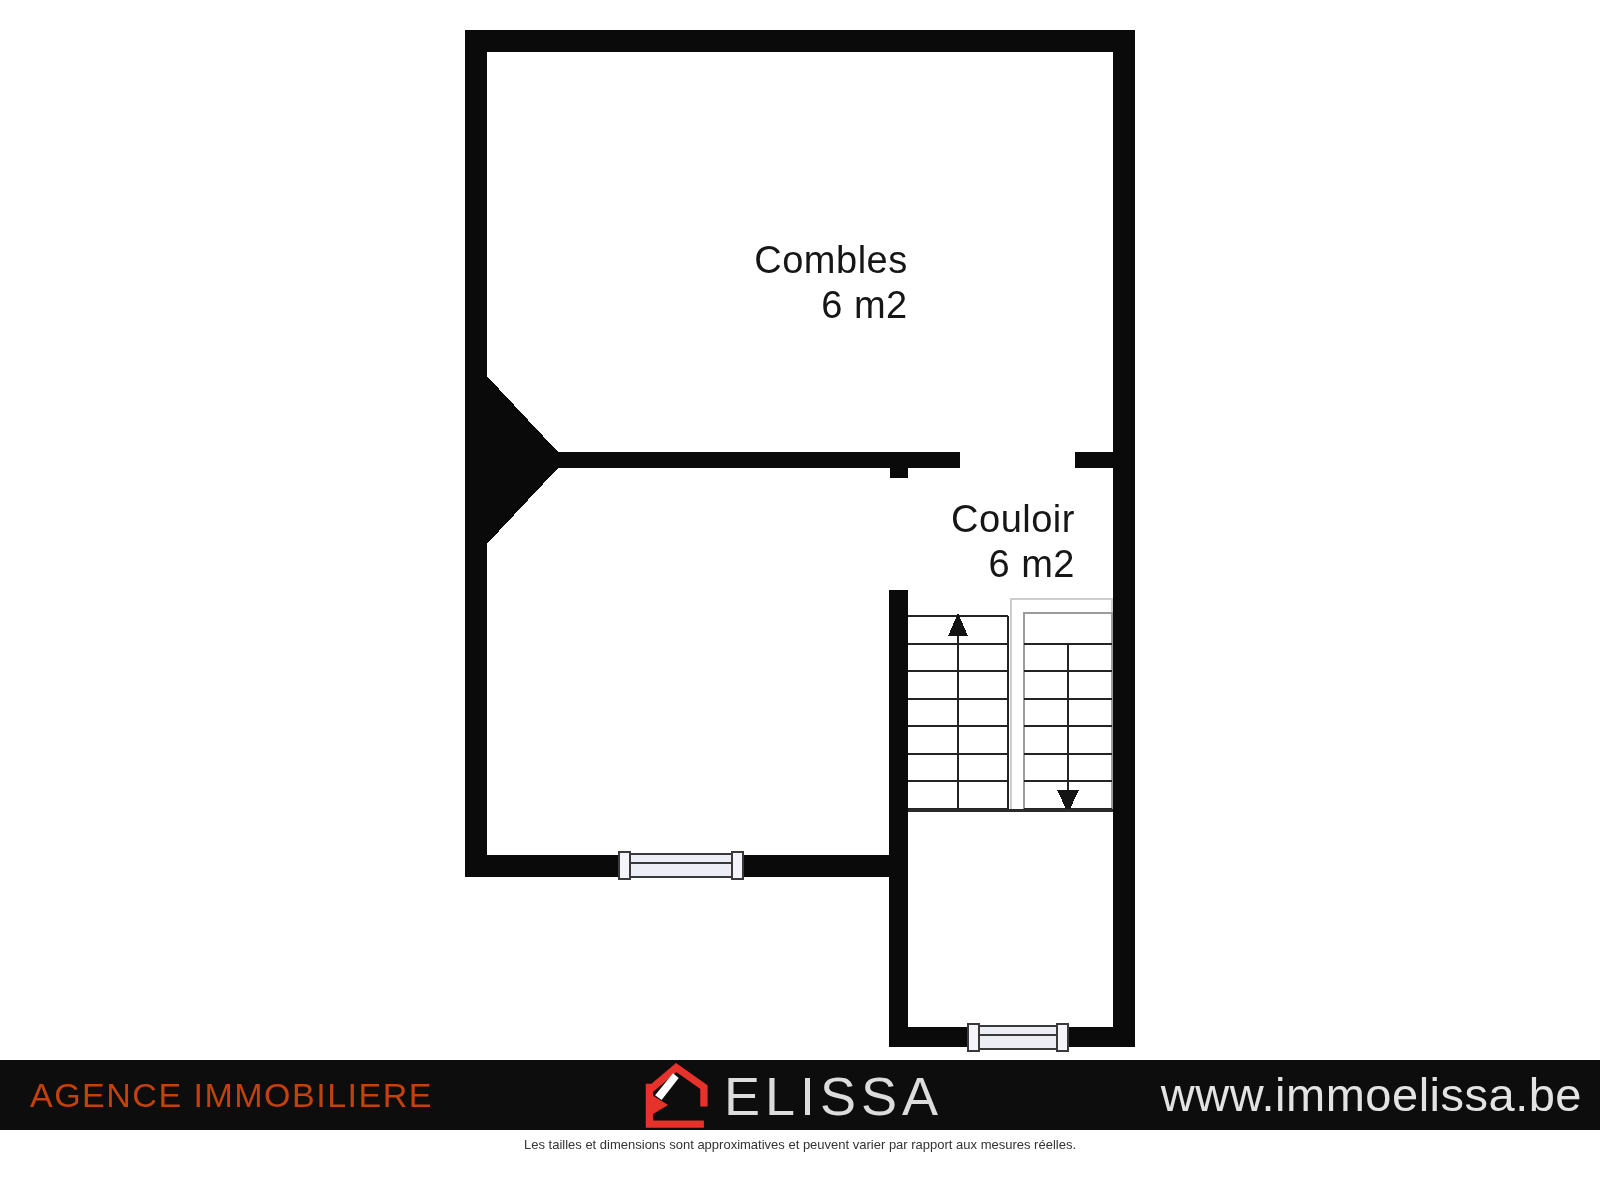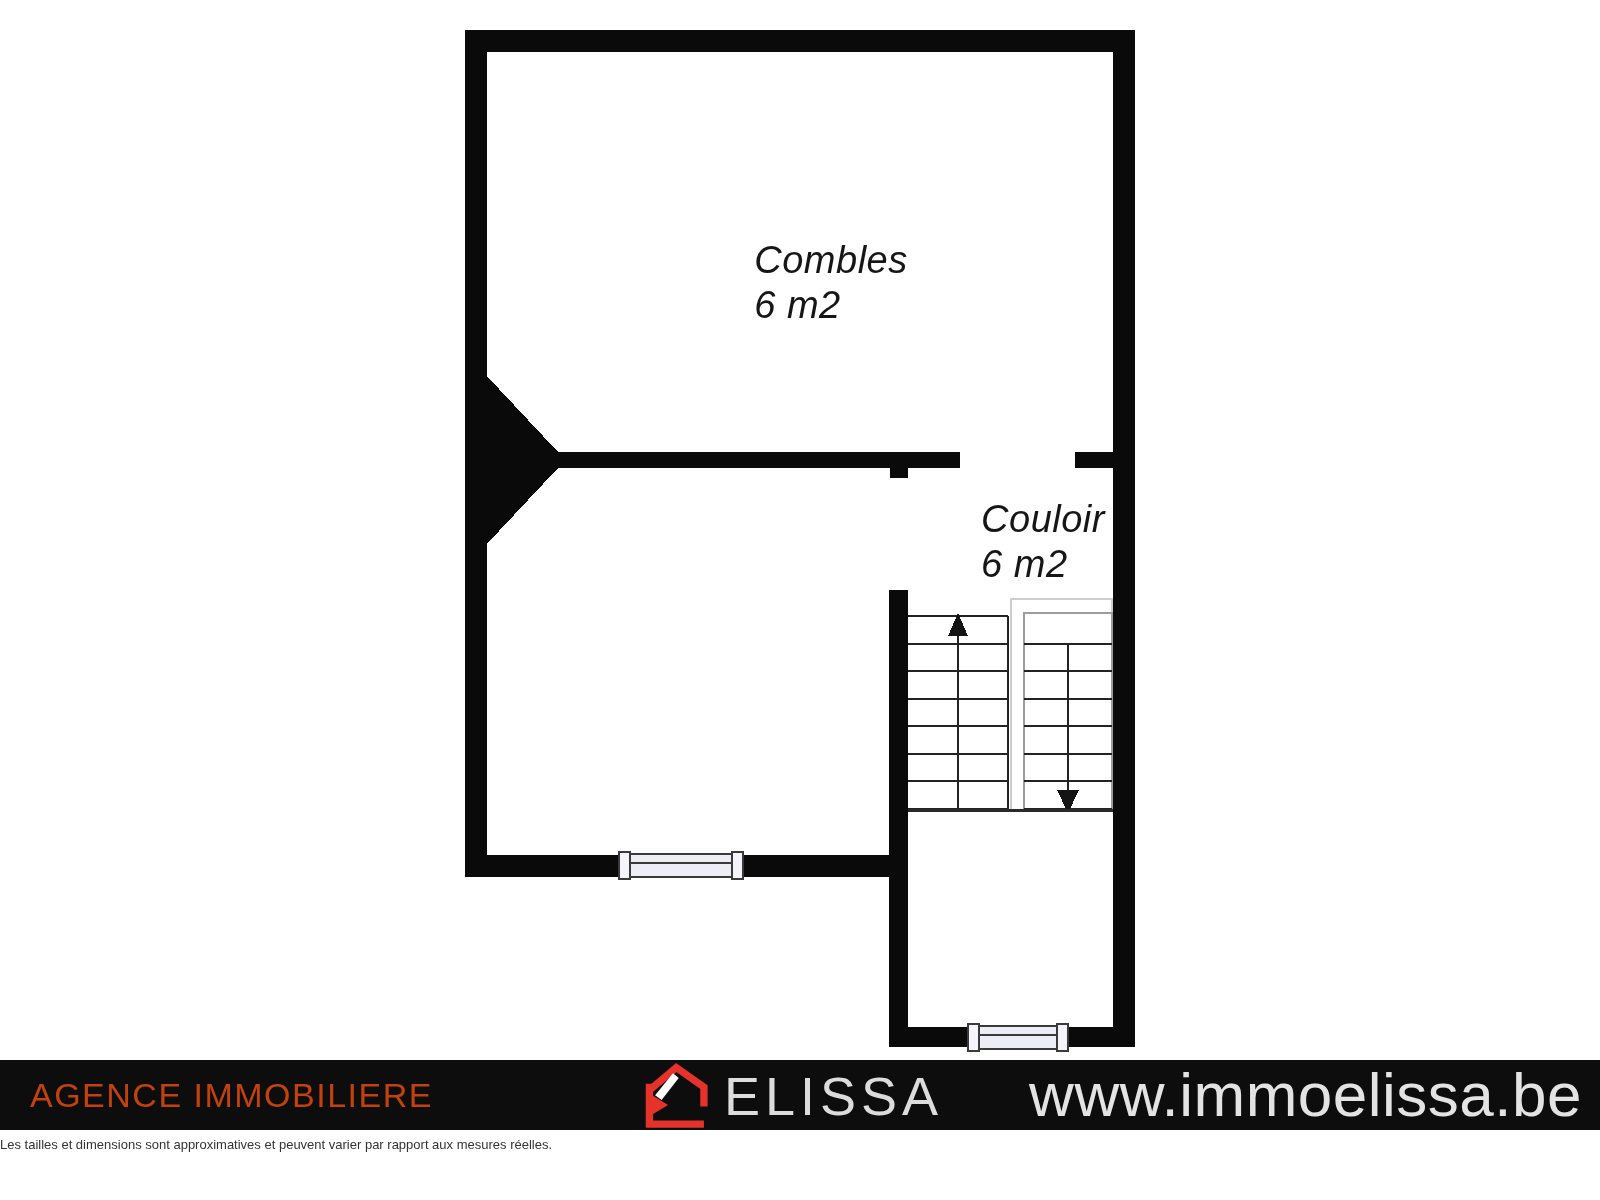--- a/index.html
+++ b/index.html
@@ -6,27 +6,26 @@
   html, body { width: 1600px; height: 1200px; background: #ffffff; }
   body { font-family: "Liberation Sans", sans-serif; position: relative; overflow: hidden; }
 
   #canvas { position: absolute; top: 0; left: 0; width: 1600px; height: 1200px; background: #ffffff; }
 
   #plan-svg { position: absolute; top: 0; left: 0; }
 
   .room-label {
     position: absolute;
     transform: translateX(-50%);
-    text-align: left;
+    text-align: right;
     color: #161616;
     font-size: 38px;
     line-height: 45px;
     letter-spacing: 0.5px;
     white-space: nowrap;
-    font-style: italic;
   }
 
   #footer-bar {
     position: absolute;
     left: 0; top: 1060px;
     width: 1600px; height: 70px;
     background: #0d0d0d;
   }
   #agency-label {
     position: absolute;
@@ -50,28 +49,29 @@
     font-size: 54px;
     letter-spacing: 5px;
     white-space: nowrap;
     text-align: center;
   }
   #website-label {
     position: absolute;
     right: 18px; top: 0;
     height: 50px; line-height: 70px;
     color: #e3e3e3;
-    font-size: 62px;
+    font-size: 47px;
     letter-spacing: 0.5px;
     white-space: nowrap;
   }
   #disclaimer {
     position: absolute;
     left: 0; top: 1137px;
     width: 1600px;
+    text-align: center;
     color: #333333;
     font-size: 13px;
   }
 </style>
 </head>
 <body>
 
 <div id="canvas">
 
   <svg id="plan-svg" width="1600" height="1200" viewBox="0 0 1600 1200" shape-rendering="crispEdges">
@@ -118,21 +118,21 @@
       <rect x="968" y="1024" width="11" height="27" fill="#f4f4fa"></rect>
       <rect x="1057" y="1024" width="11" height="27" fill="#f4f4fa"></rect>
       <line x1="979" y1="1035" x2="1057" y2="1035"></line>
     </g>
   </svg>
 
   <div class="room-label" style="left:831px; top:238px;">
     <div>Combles</div>
     <div>6 m2</div>
   </div>
-  <div class="room-label" style="left:1013px; top:497px;margin-left:30px;">
+  <div class="room-label" style="left:1013px; top:497px;">
     <div>Couloir</div>
     <div>6 m2</div>
   </div>
 
   <div id="footer-bar">
     <div id="agency-label">AGENCE IMMOBILIERE</div>
 
     <svg id="brand-logo" viewBox="0 0 100 86">
       <path d="M21 36 L54 8 L88 32 L88 56" fill="none" stroke="#e5322a" stroke-width="9"></path>
       <path d="M21 28 L21 77.5 L88 77.5" fill="none" stroke="#e5322a" stroke-width="9"></path>

